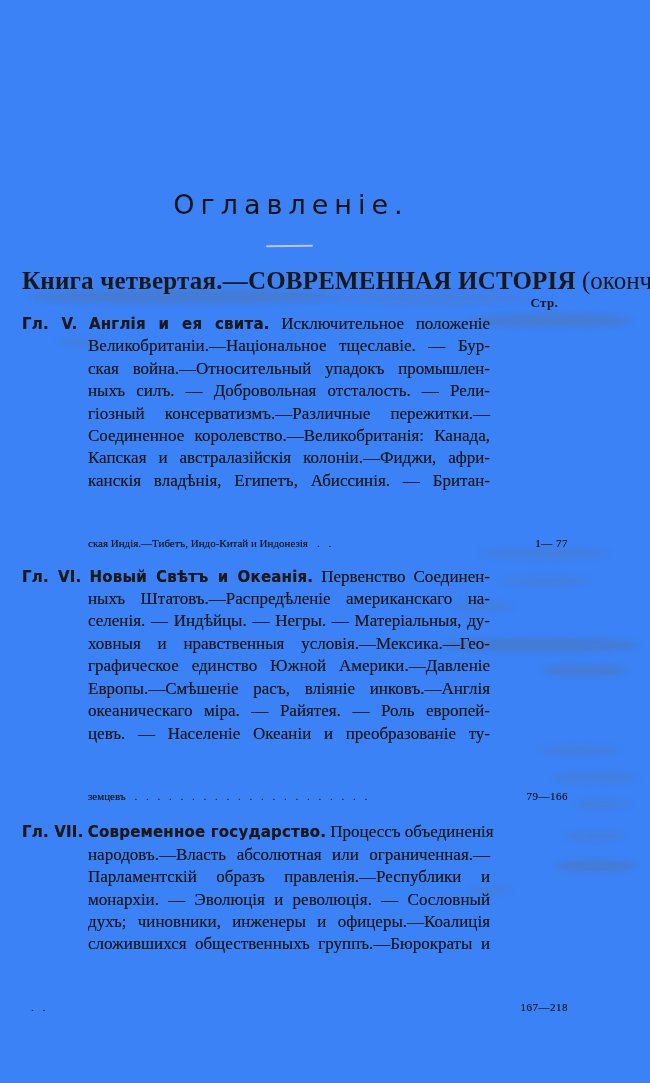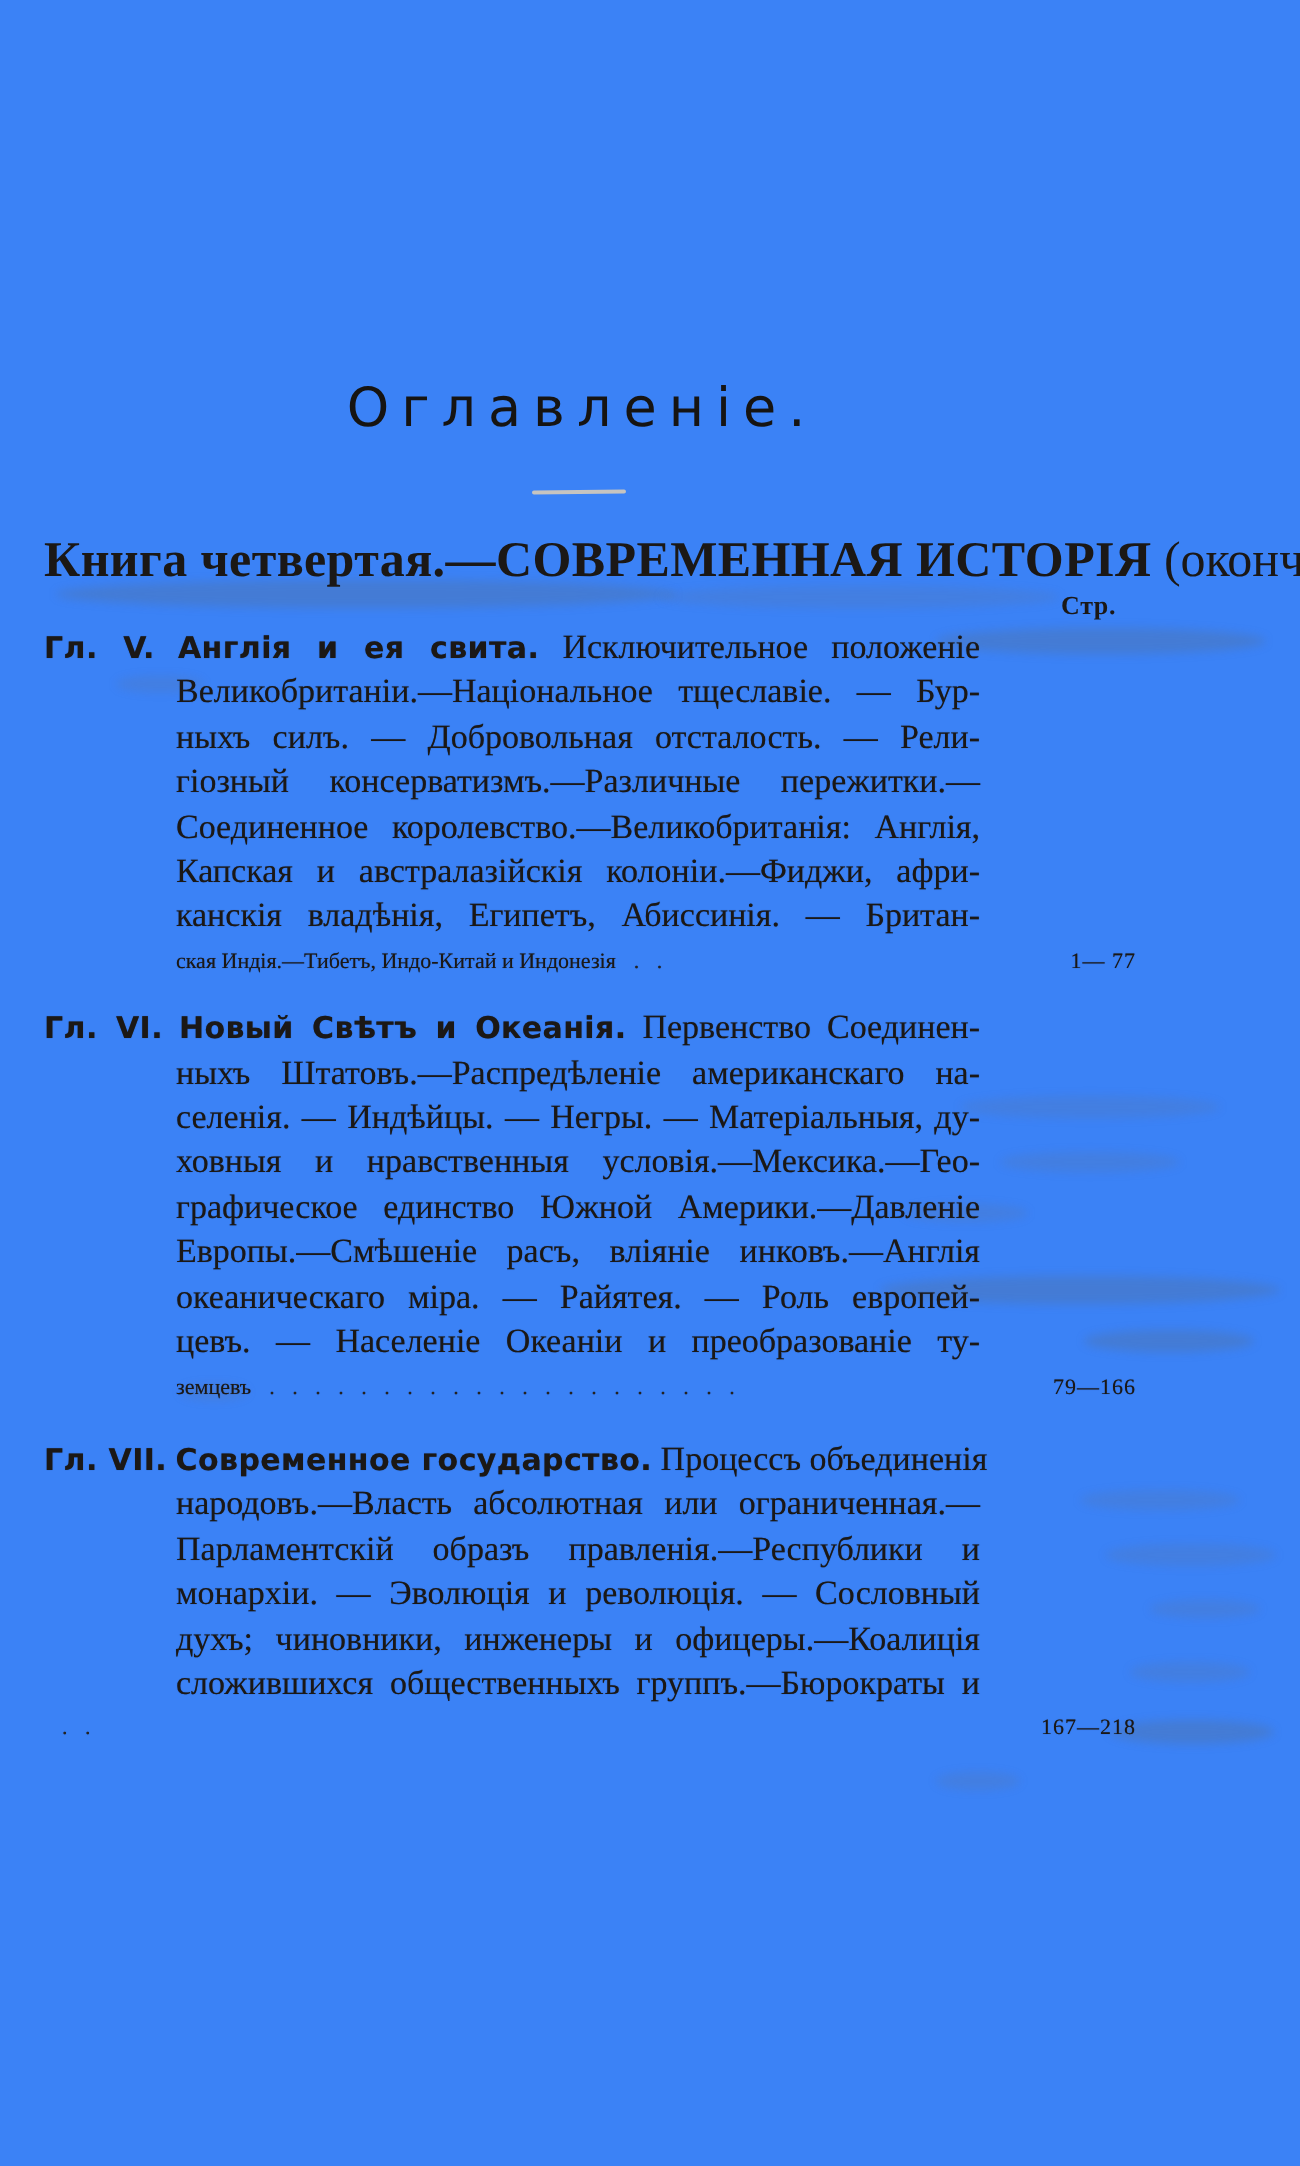--- a/index.html
+++ b/index.html
@@ -61,21 +61,21 @@
   .tail{
     display:flex;align-items:baseline;
     font-size:11px;line-height:22.4px;
     text-shadow:0 0 .4px rgba(20,16,12,.55);
   }
   .tail-text{margin-left:66px;white-space:nowrap;}
   .leader{
     margin-left:9px;letter-spacing:3px;white-space:nowrap;
     overflow:hidden;color:#242220;flex-shrink:1;
   }
-  .pages{margin-left:auto;white-space:nowrap;letter-spacing:.5px;}
+  .pages{margin-left:auto;white-space:nowrap;letter-spacing:.5px;margin-top:40px;}
   
   .smudge{
     position:absolute;border-radius:50%;
     background:rgba(112,110,106,.15);
     filter:blur(2.5px);
     pointer-events:none;
   }
   .smudge.dark{background:rgba(100,98,94,.22);}
 </style>
 </head>
@@ -106,23 +106,24 @@
   <div class="book-heading">
     <span class="hb">Книга четвертая.—СОВРЕМЕННАЯ ИСТОРІЯ</span><span class="hn"> (окончаніе).</span>
   </div>
 
   <div class="page-col">Стр.</div>
 
   <div class="entries">
       <div class="chapter">
         <div class="line first"><span class="lead">Гл. V.</span> <span class="lead">Англія и ея свита.</span> <span>Исключительное положеніе</span></div>
         <div class="line cont">Великобританіи.—Національное тщеславіе. — Бур-</div>
+        <div class="line cont">ская война.—Относительный упадокъ промышлен-</div>
         <div class="line cont">ныхъ силъ. — Добровольная отсталость. — Рели-</div>
         <div class="line cont">гіозный консерватизмъ.—Различные пережитки.—</div>
-        <div class="line cont">Соединенное королевство.—Великобританія: Англія,</div>
+        <div class="line cont">Соединенное королевство.—Великобританія: Канада,</div>
         <div class="line cont">Капская и австралазійскія колоніи.—Фиджи, афри-</div>
         <div class="line cont">канскія владѣнія, Египетъ, Абиссинія. — Британ-</div>
         <div class="tail">
           <span class="tail-text">ская Индія.—Тибетъ, Индо-Китай и Индонезія</span>
           <span class="leader">. .</span>
           <span class="pages">1— 77</span>
         </div>
       </div>
       <div class="chapter">
         <div class="line first"><span class="lead">Гл. VI.</span> <span class="lead">Новый Свѣтъ и Океанія.</span> <span>Первенство Соединен-</span></div>

